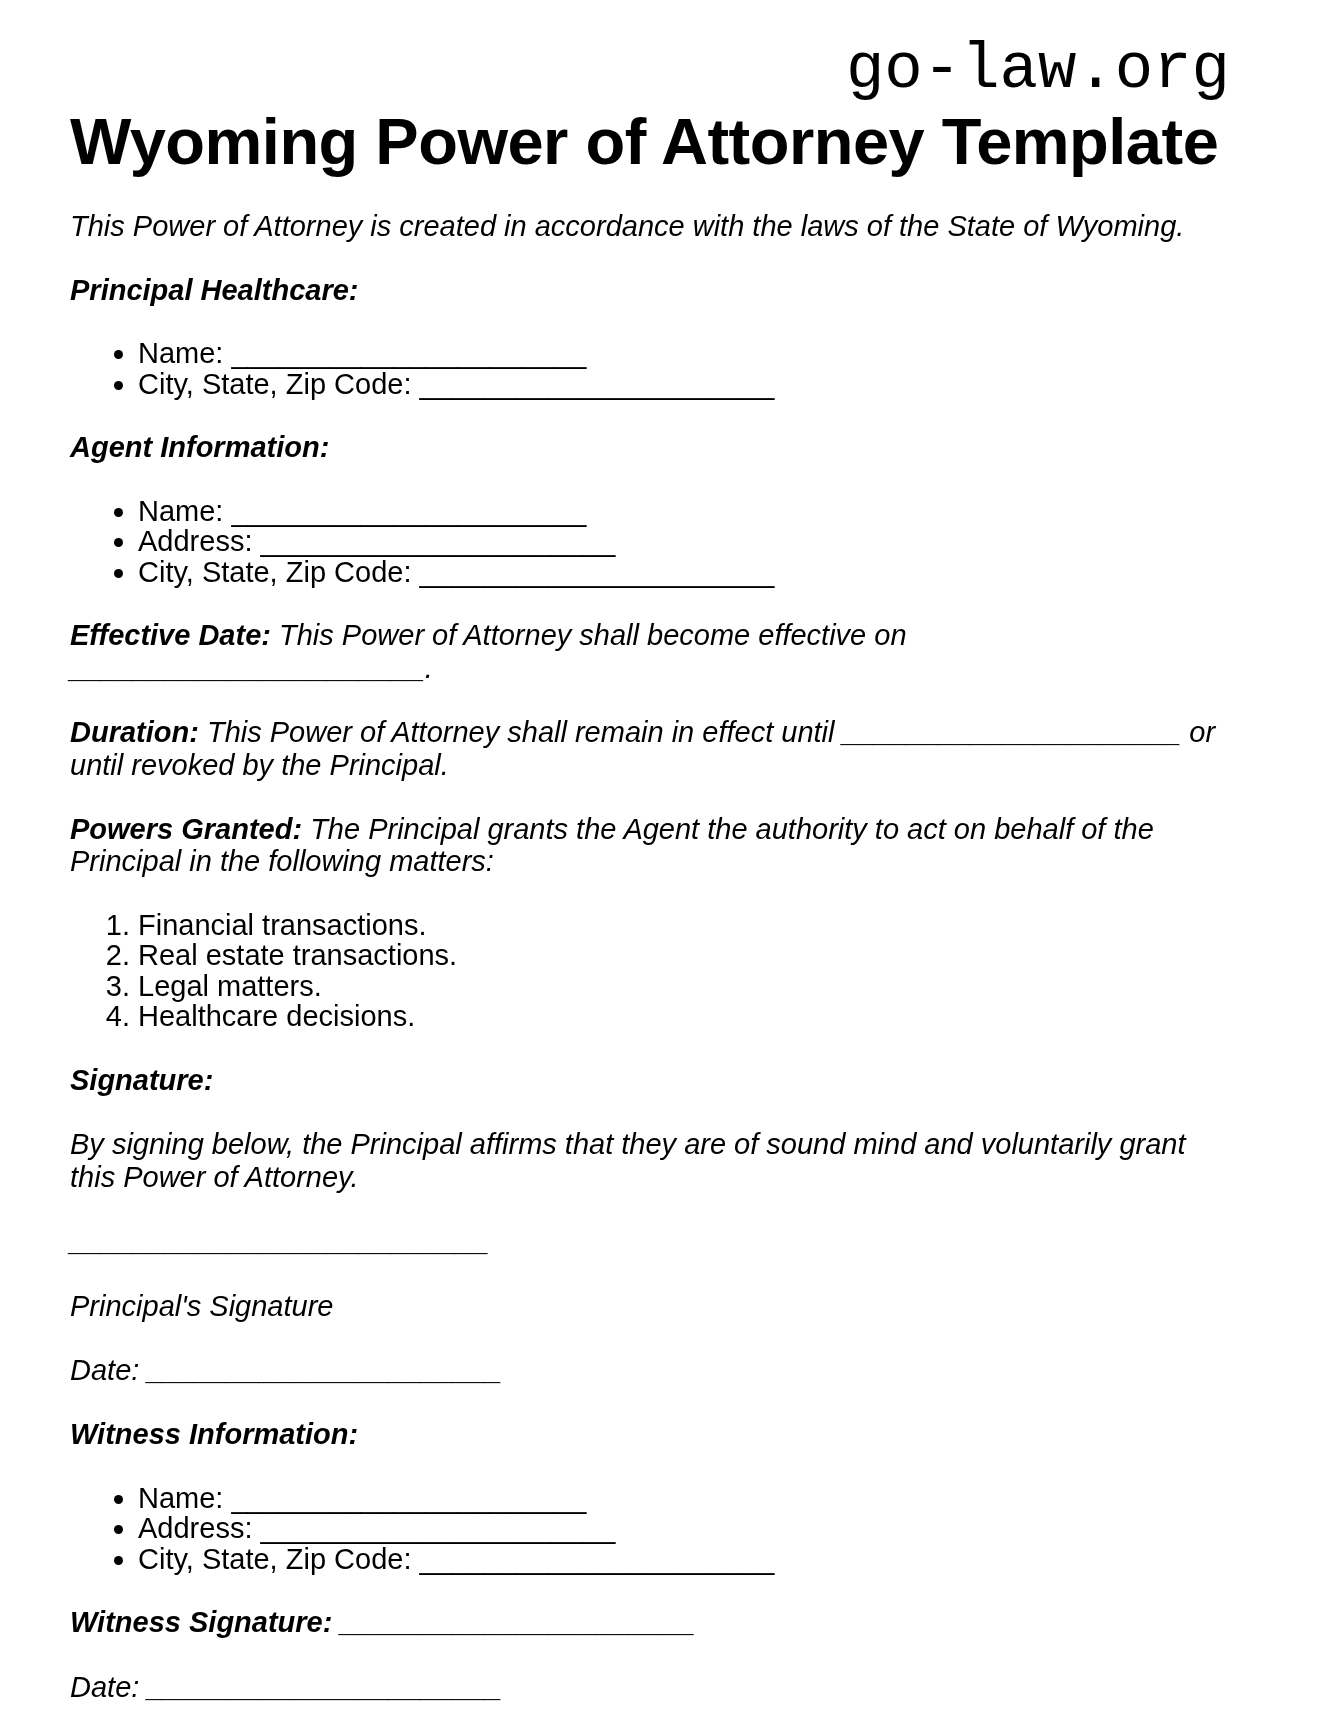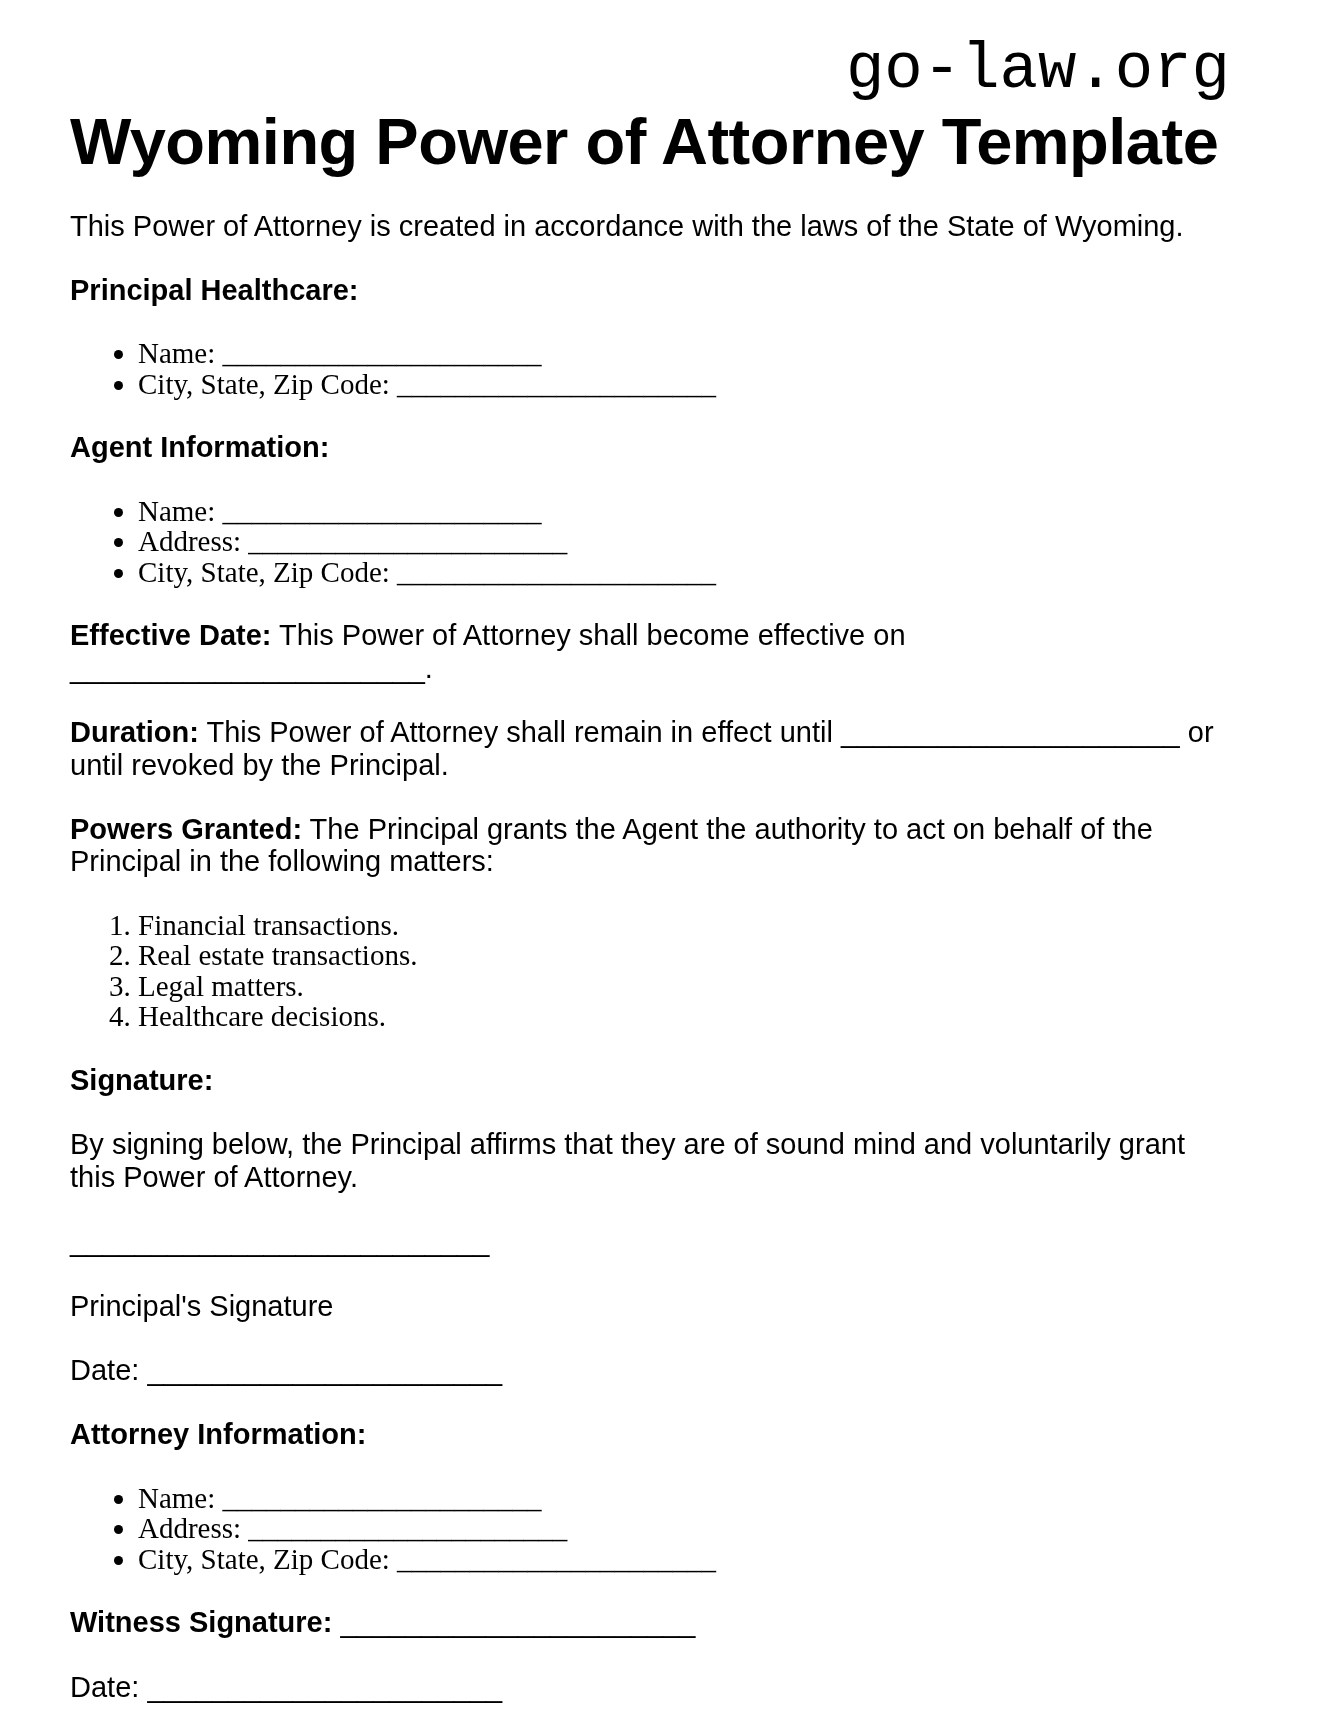--- a/index.html
+++ b/index.html
@@ -27,28 +27,28 @@
   }
   h1.doc-title {
     font-size: 65px;
     line-height: 1.1;
     font-weight: bold;
     letter-spacing: -0.5px;
     margin: 4px 0 18px 0;
   }
   p {
     margin: 32px 0;
+    font-style: italic;
   }
   p.section-heading {
     font-weight: bold;
   }
   ul.fields, ol.powers {
     margin: 20px 0;
     padding-left: 68px;
-    font-family: Liberation Serif, serif;
   }
   ul.fields li, ol.powers li {
     line-height: 1.05;
   }
   .blank {
     white-space: nowrap;
     letter-spacing: 0;
   }
   strong.inline-label {
     font-weight: bold;
@@ -110,21 +110,21 @@
 
 <p><span class="blank">__________________________</span></p>
 
 <p>Principal's Signature</p>
 
 <p>
   <span>Date:</span>
   <span class="blank">______________________</span>
 </p>
 
-<p class="section-heading">Attorney Information:</p>
+<p class="section-heading">Witness Information:</p>
 
 <ul class="fields">
   <li><span>Name:</span> <span class="blank">______________________</span></li>
   <li><span>Address:</span> <span class="blank">______________________</span></li>
   <li><span>City, State, Zip Code:</span> <span class="blank">______________________</span></li>
 </ul>
 
 <p>
   <strong class="inline-label">Witness Signature:</strong>
   <span class="blank">______________________</span>

